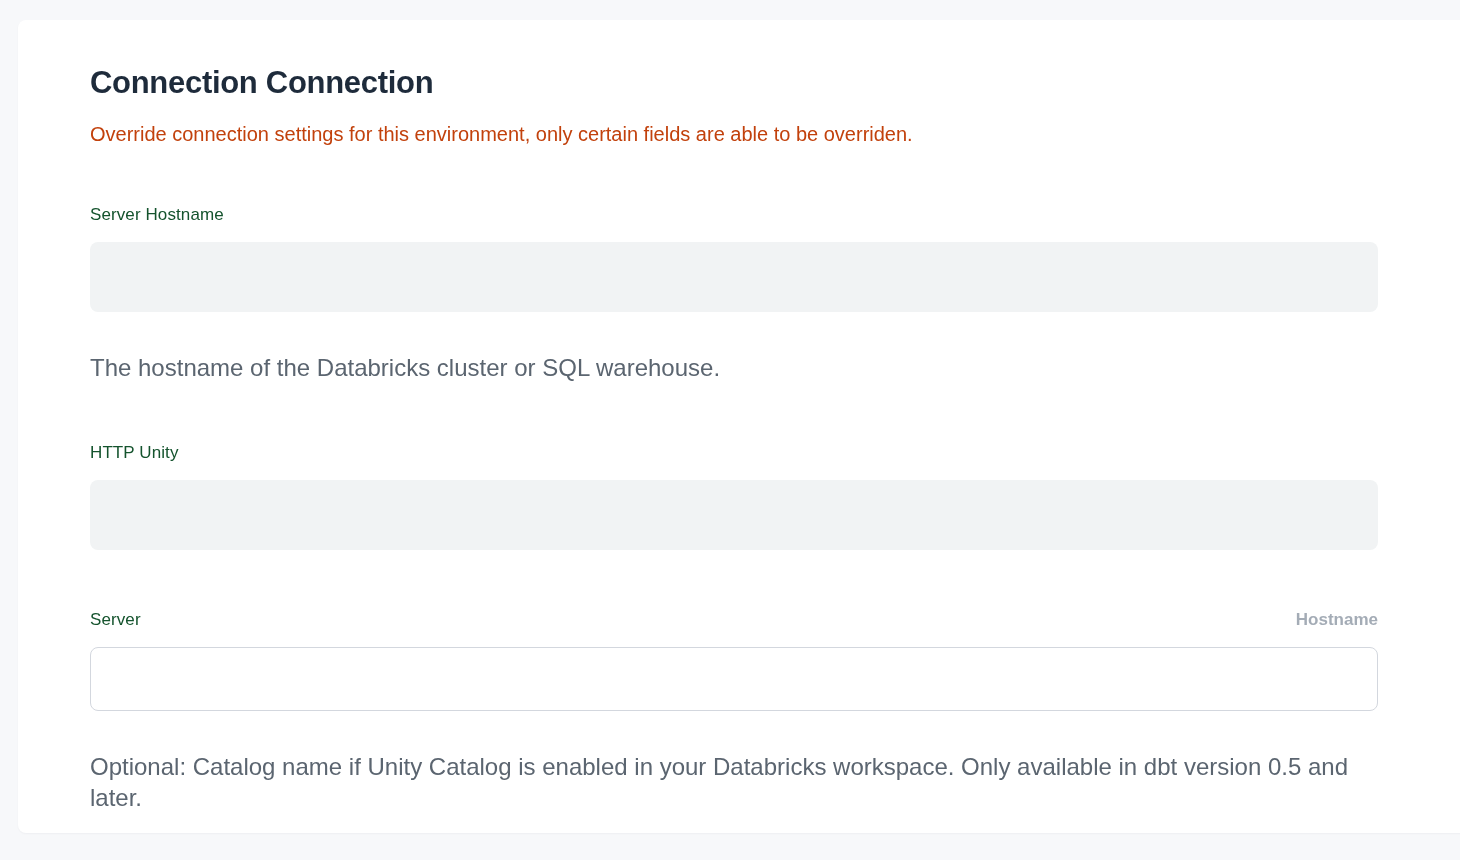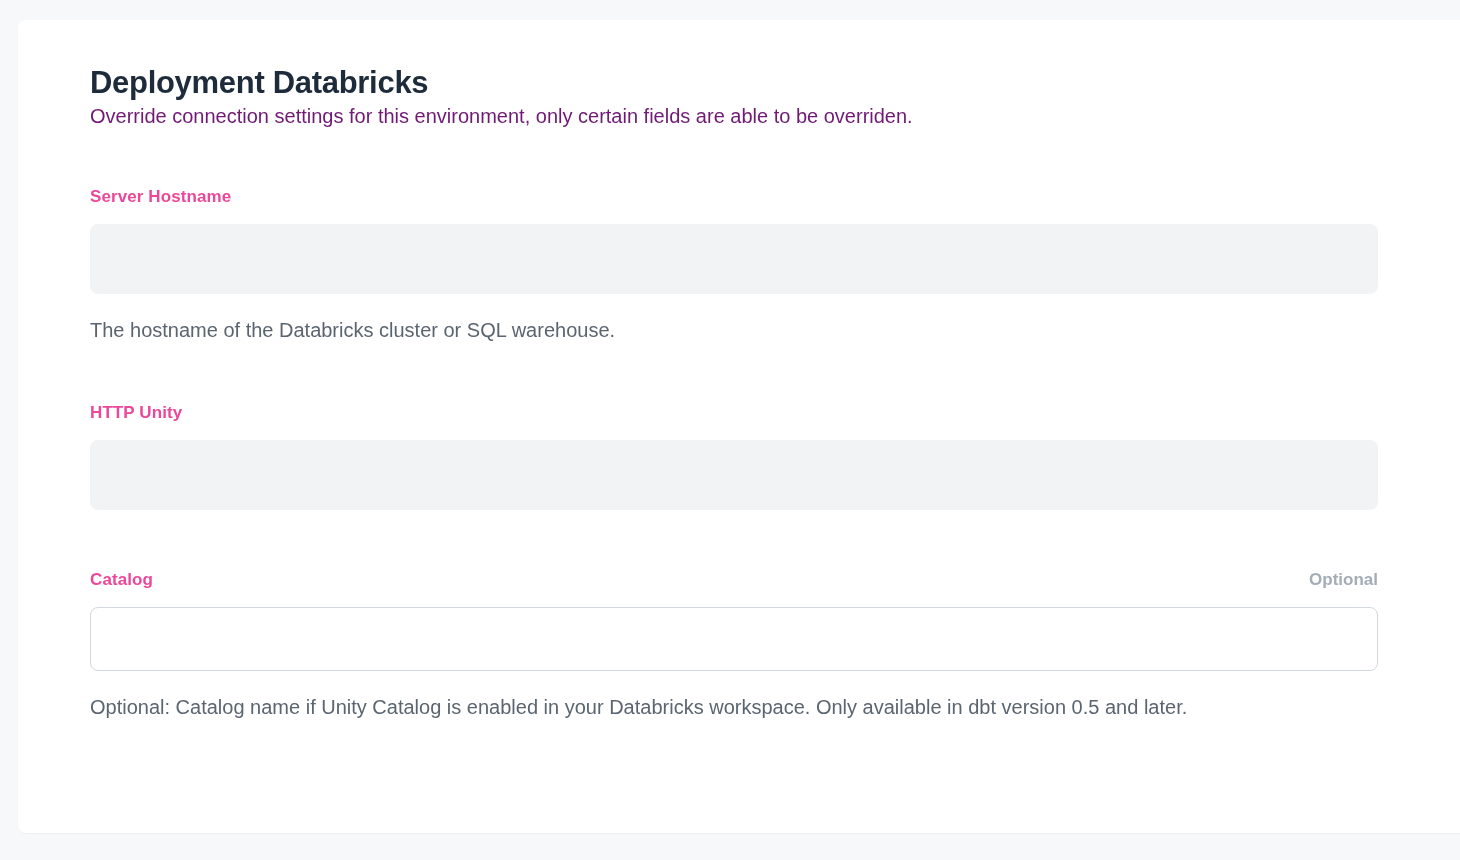--- a/index.html
+++ b/index.html
@@ -25,36 +25,37 @@
     width: 1360px;
   }
   .page-title {
     font-size: 31px;
     font-weight: 700;
     color: #1e2b3b;
     letter-spacing: -0.3px;
     line-height: 1.25;
   }
   .page-subtitle {
+    margin-top: 18px;
     font-size: 20px;
-    color: #701a75;
+    color: #c2410c;
     line-height: 1.35;
   }
   .field { margin-top: 60px; width: 1288px; }
   .field:first-of-type { margin-top: 57px; }
   .label-row {
     display: flex;
     justify-content: space-between;
     align-items: baseline;
     margin-bottom: 17px;
   }
   .field-label {
     font-size: 17px;
-    font-weight: 700;
-    color: #ec4899;
+    font-weight: 400;
+    color: #14532d;
     letter-spacing: 0.1px;
   }
   .optional-badge {
     font-size: 17px;
     font-weight: 600;
     color: #a4acb6;
   }
   .field-input {
     display: block;
     width: 100%;
@@ -67,54 +68,54 @@
     color: #1a1d21;
     padding: 0 16px;
     outline: none;
   }
   .field-input--editable {
     height: 64px;
     background: #ffffff;
     border: 1px solid #d3d7de;
   }
   .field-help {
-    margin-top: 23px;
-    font-size: 20px;
+    margin-top: 40px;
+    font-size: 24px;
     color: #5b6570;
     line-height: 1.3;
   }
 </style>
 </head>
 <body>
 
 <div class="card">
   <div class="content">
 
-    <h1 class="page-title">Deployment Databricks</h1>
+    <h1 class="page-title">Connection Connection</h1>
 
     <p class="page-subtitle">Override connection settings for this environment, only certain fields are able to be overriden.</p>
 
     <div class="field">
       <div class="label-row">
         <span class="field-label">Server Hostname</span>
       </div>
       <input type="text" class="field-input" disabled="" value="" style="">
       <p class="field-help">The hostname of the Databricks cluster or SQL warehouse.</p>
     </div>
 
     <div class="field">
       <div class="label-row">
         <span class="field-label">HTTP Unity</span>
       </div>
       <input type="text" class="field-input" disabled="" value="" style="">
     </div>
 
     <div class="field">
       <div class="label-row">
-        <span class="field-label">Catalog</span>
-        <span class="optional-badge">Optional</span>
+        <span class="field-label">Server</span>
+        <span class="optional-badge">Hostname</span>
       </div>
       <input type="text" class="field-input field-input--editable" value="" style="">
       <p class="field-help">Optional: Catalog name if Unity Catalog is enabled in your Databricks workspace. Only available in dbt version 0.5 and later.</p>
     </div>
 
   </div>
 </div>
 
 </body></html>

